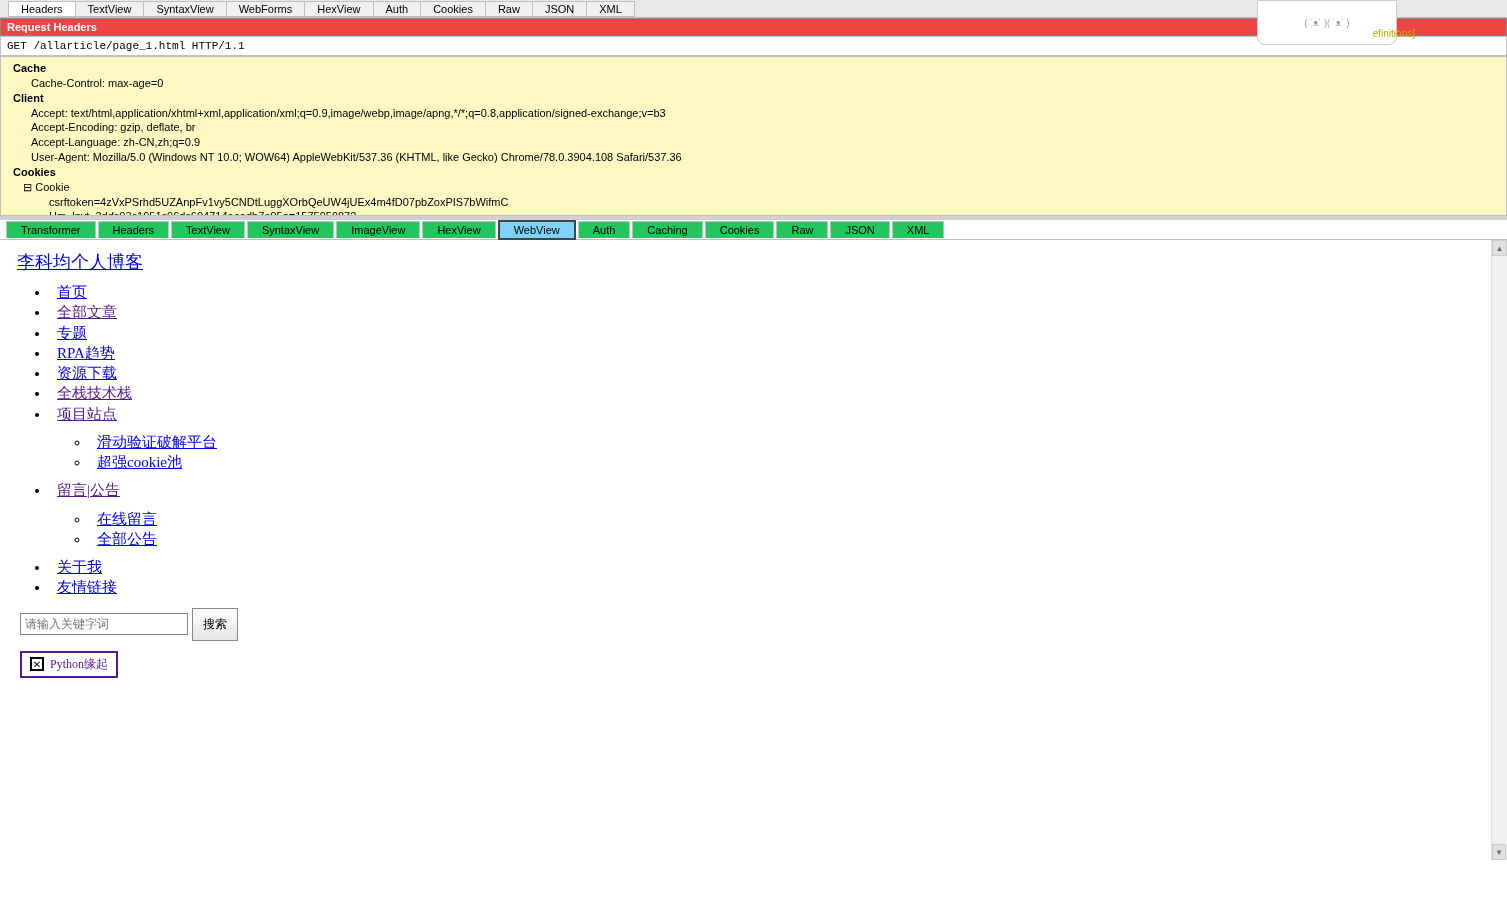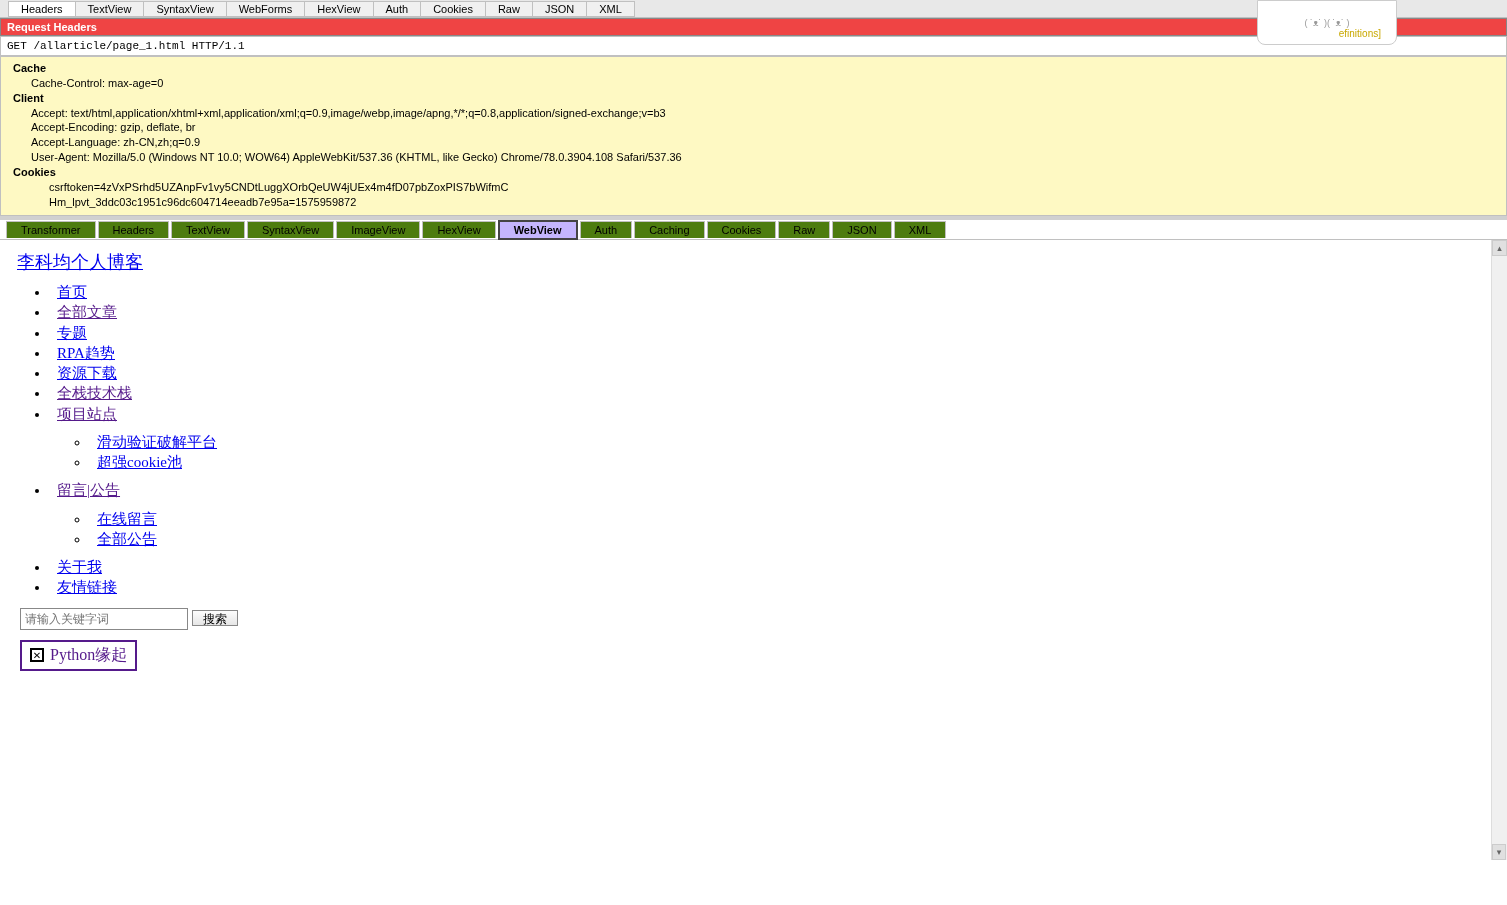--- a/index.html
+++ b/index.html
@@ -20,44 +20,44 @@
 .headers-body { background: #fef9c3; padding: 4px 12px; font-size: 11px; line-height: 1.35; border: 1px solid #c0c0c0; height: 160px; overflow: hidden; }
 .hb-group { font-weight: bold; color: #000; }
 .hb-row { padding-left: 18px; color: #000; font-weight: normal; }
 .hb-cookie-row { padding-left: 10px; }
 .hb-cookie-row::before { content: "⊟ "; }
 .hb-cookie-val { padding-left: 36px; }
 
 
 .resp-wrap { border-top: 4px solid #d0d0d0; }
 .resp-tabs { display: flex; background: #fff; border-bottom: 1px solid #c0c0c0; height: 20px; align-items: center; padding-left: 6px; }
-.resp-tabs .tab { padding: 2px 14px; border: 1px solid #c0c0c0; border-bottom: none; margin-right: 2px; font-size: 11px; cursor: pointer; background: #4d7c0f; }
-.resp-tabs .tab.active { border: 2px solid #444; background: #c4b5fd; font-weight: bold; padding-left: 14px; }
+.resp-tabs .tab { padding: 2px 14px; border: 1px solid #c0c0c0; border-bottom: none; margin-right: 2px; font-size: 11px; cursor: pointer; background: #22c55e; }
+.resp-tabs .tab.active { border: 2px solid #444; background: #7dd3fc; font-weight: normal; padding-left: 14px; }
 .doc-size { text-align: center; padding: 3px; font-size: 11px; border-bottom: 1px solid #c0c0c0; background: #fff; }
 
 
 .webview { padding: 10px 10px; font-family: "Times New Roman", serif; font-size: 16px; overflow-y: auto; height: 620px; position: relative; }
 .webview a { color: #0000EE; text-decoration: underline; margin-left: 7px; }
 .webview a.visited { color: #551A8B; }
 .site-title a { color: #0000EE; font-size: 18px; }
 .webview ul { list-style: disc; padding-left: 40px; margin: 8px 0; text-decoration: underline; }
 .webview ul ul { list-style: circle; }
 .webview li { margin: 0; line-height: 1.35; font-size: 15px; }
 
 .search-row { margin: 10px 0 6px 10px; }
 .search-row input[type=text] { width: 168px; height: 22px; border: 1px solid #888; padding: 2px 4px; font-size: 12px; }
-.search-btn { height: 16px; padding: 0 10px; border: 1px solid #888; background: linear-gradient(#fdfdfd,#e6e6e6); font-size: 12px; cursor: pointer; }
+.search-btn { height: 33px; padding: 0 10px; border: 1px solid #888; background: linear-gradient(#fdfdfd,#e6e6e6); font-size: 12px; cursor: pointer; }
 .py-badge { display: inline-flex; align-items: center; border: 2px solid #551A8B; padding: 3px 8px; margin-left: 10px; margin-top: 4px; }
 .py-badge .sq { width: 14px; height: 14px; border: 2px solid #000; display: flex; align-items: center; justify-content: center; font-size: 10px; margin-right: 6px; font-family: Arial; }
-.py-badge span.txt { color: #551A8B; font-size: 16px; }
+.py-badge span.txt { color: #551A8B; font-size: 12px; }
 
 
 .mascot { position: absolute; top: 0; right: 110px; width: 140px; height: 45px; border: 1px solid #ccc; border-radius: 0 0 8px 8px; background: #fff; font-size: 9px; display:flex; align-items:center; justify-content:center; color:#999; }
 .mascot::after { content: "( ˙ᴥ˙ )( ˙ᴥ˙ )"; }
-.defs { position: absolute; top: 28px; right: 126px; color: #c9a800; font-size: 10px; }
+.defs { position: absolute; top: 28px; right: 92px; color: #c9a800; font-size: 10px; }
 .scrollbar-v { position: absolute; right: 0; top: 0; bottom: 0; width: 16px; background: #f0f0f0; border-left: 1px solid #ddd; }
 .scroll-arrow { height: 16px; background: #e0e0e0; border: 1px solid #ccc; text-align: center; font-size: 9px; line-height: 14px; color: #666; }
 .scroll-arrow.down { position: absolute; bottom: 0; width: 14px; left:0; }
 </style>
 </head>
 <body>
 
 <div class="mascot"></div>
 <div class="defs">efinitions]</div>
 
@@ -79,20 +79,21 @@
 
 <div class="headers-body" id="headers-body">
     <div class="hb-group">Cache</div>
     <div class="hb-row">Cache-Control: max-age=0</div>
     <div class="hb-group">Client</div>
     <div class="hb-row">Accept: text/html,application/xhtml+xml,application/xml;q=0.9,image/webp,image/apng,*/*;q=0.8,application/signed-exchange;v=b3</div>
     <div class="hb-row">Accept-Encoding: gzip, deflate, br</div>
     <div class="hb-row">Accept-Language: zh-CN,zh;q=0.9</div>
     <div class="hb-row">User-Agent: Mozilla/5.0 (Windows NT 10.0; WOW64) AppleWebKit/537.36 (KHTML, like Gecko) Chrome/78.0.3904.108 Safari/537.36</div>
     <div class="hb-group">Cookies</div>
+    <div class="hb-row hb-cookie-row">Cookie</div>
     <div class="hb-cookie-val">csrftoken=4zVxPSrhd5UZAnpFv1vy5CNDtLuggXOrbQeUW4jUEx4m4fD07pbZoxPIS7bWifmC</div>
     <div class="hb-cookie-val">Hm_lpvt_3ddc03c1951c96dc604714eeadb7e95a=1575959872</div>
   </div>
 
 <div class="resp-wrap">
   <div class="resp-tabs" id="resp-tabs">
       <div class="tab">Transformer</div>
       <div class="tab">Headers</div>
       <div class="tab">TextView</div>
       <div class="tab">SyntaxView</div>

